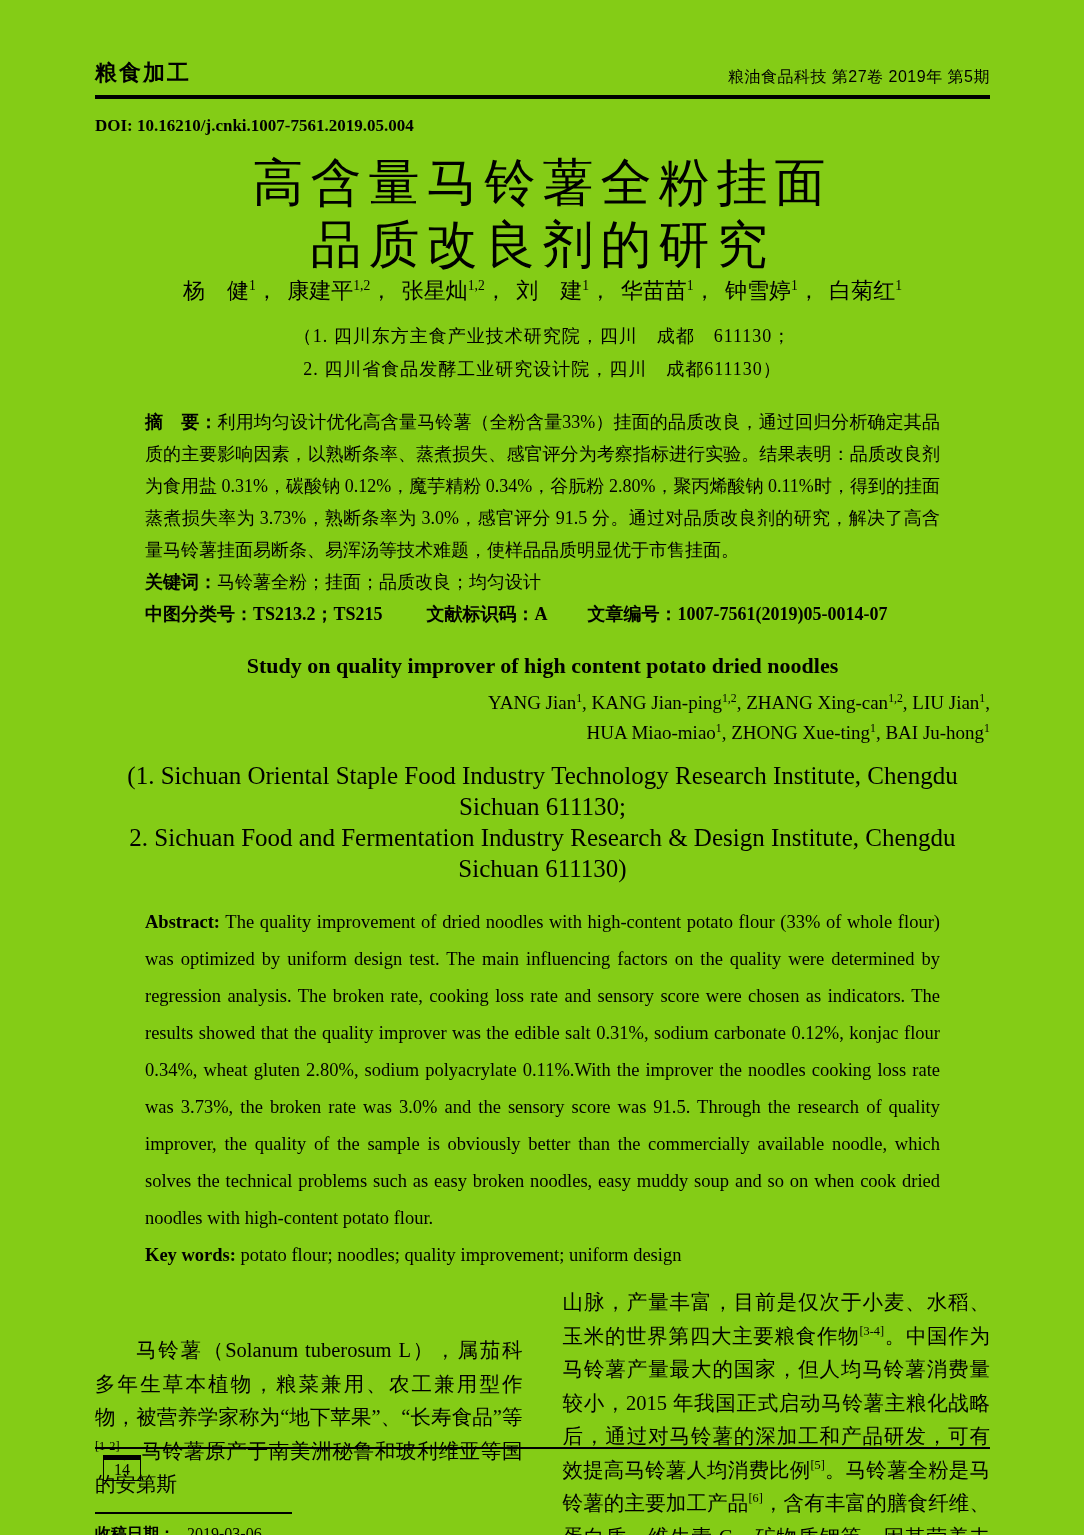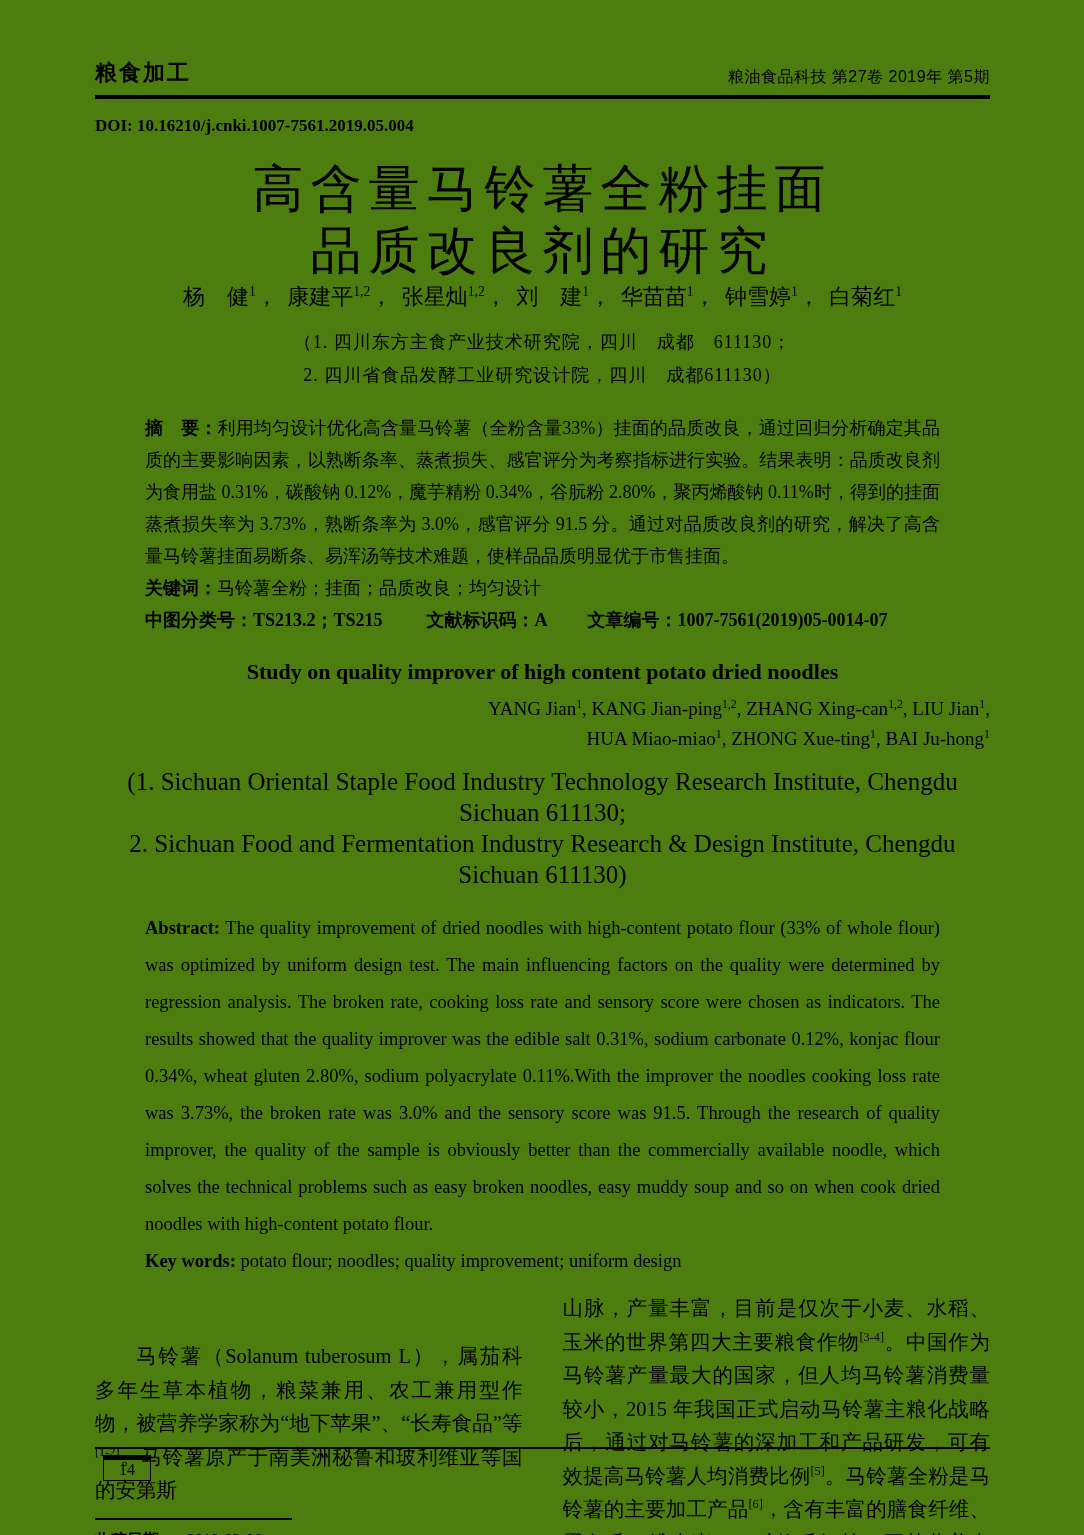--- a/index.html
+++ b/index.html
@@ -1,20 +1,20 @@
 <!DOCTYPE html>
 <html><head>
 <meta charset="utf-8">
 <style>
   * { margin:0; padding:0; box-sizing:border-box; }
   html,body { background:#ffffff; }
   .page {
     position:relative;
     width:1084px; height:1535px;
-    background:#4d7c0f;
+    background:#84cc16;
     color:#000;
     font-family:"Liberation Serif","DejaVu Serif",serif;
     overflow:hidden;
     margin:0 auto;
   }
   .content { padding:58px 94px 0 95px; }
 
   
   .header-row {
     display:flex; justify-content:space-between; align-items:flex-end;
@@ -24,21 +24,21 @@
     font-family:"Liberation Sans","DejaVu Sans",sans-serif;
     font-weight:bold; font-size:22px; letter-spacing:2px;
   }
   .hdr-right {
     font-family:"Liberation Sans","DejaVu Sans",sans-serif;
     font-size:16px; letter-spacing:0.5px;
   }
   .doi { margin-top:17px; font-weight:bold; font-size:17px; }
 
   
-  .title { margin-top:22px; text-align:center; }
+  .title { margin-top:16px; text-align:center; }
   .title span { display:block; font-size:51px; line-height:62px; font-weight:500; letter-spacing:7px; }
   .authors-cn { text-align:center; font-size:22px; }
   .authors-cn .au { margin:0 2px; }
   sup { font-size:0.62em; vertical-align:super; line-height:0; }
   .affils-cn { margin-top:14px; text-align:center; font-size:18px; line-height:33px; letter-spacing:1px; }
 
   
   .abs-block { margin:20px 50px 0 50px; font-size:18px; line-height:32px; text-align:justify; }
   .lbl { font-family:"Liberation Sans","DejaVu Sans",sans-serif; font-weight:bold; }
   .clc-line { margin:0 50px; font-size:18px; line-height:33px; }
@@ -68,21 +68,21 @@
     flex:0 0 92px;
     font-family:"Liberation Sans","DejaVu Sans",sans-serif;
     font-weight:bold;
   }
   .fn-text { flex:1; text-align:justify; }
 
   
   .bottom-rule { position:absolute; left:95px; right:94px; top:1447px; border-top:2px solid #000; }
   .pagebox {
     position:absolute; left:103px; top:1455px;
-    width:48px; height:26px;
+    width:38px; height:26px;
     border:1.5px solid #000; border-top:5px solid #000;
     display:flex; align-items:center; justify-content:center;
     font-size:16px; font-family:"Liberation Serif","DejaVu Serif",serif;
   }
 </style>
 </head>
 <body>
 
 <div class="page">
   <div class="content">

